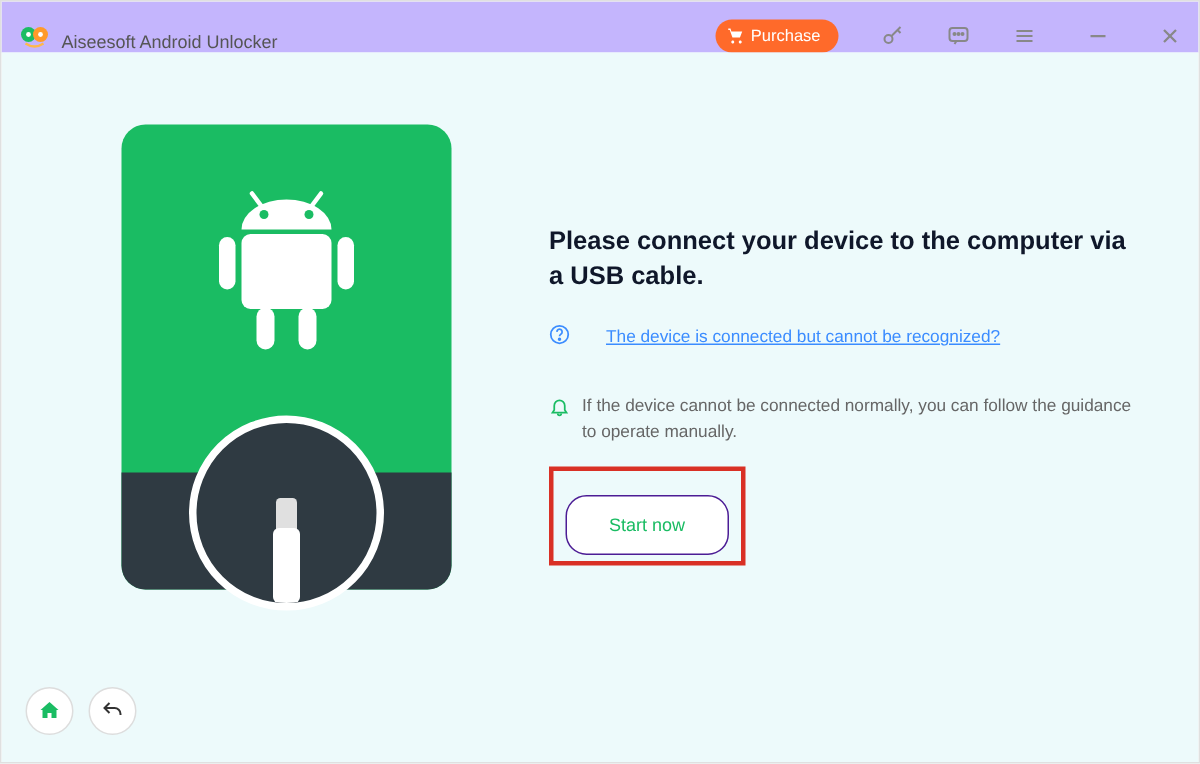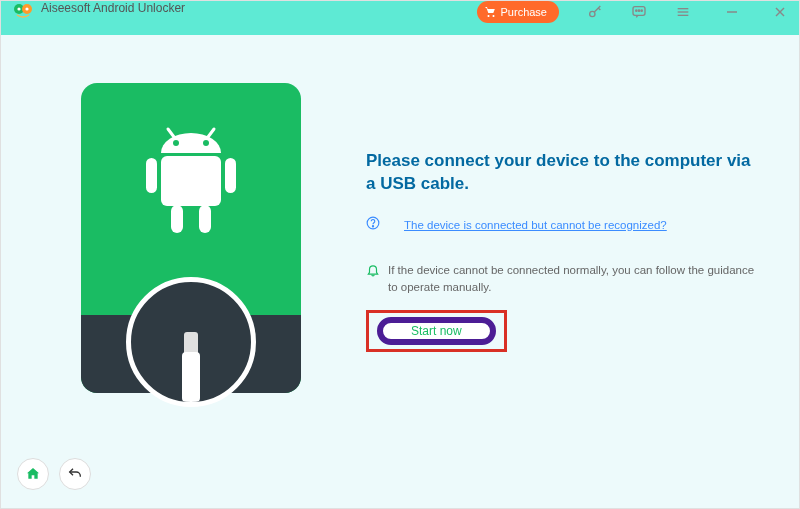--- a/index.html
+++ b/index.html
@@ -7,23 +7,23 @@
   font-family: -apple-system, BlinkMacSystemFont, "Segoe UI", Arial, sans-serif;
   background: #fff;
   width: 800px;
   height: 509px;
   overflow: hidden;
   border: 1px solid #e0e0e0;
 }
 .titlebar {
   height: 34px;
   display: flex;
-  align-items: flex-start;
+  align-items: flex-end;
   padding: 0 12px;
-  background: #5eead4;
+  background: #c4b5fd;
 }
 .logo {
   width: 20px;
   height: 20px;
   margin-right: 8px;
   display: flex;
   align-items: center;
   justify-content: center;
 }
 .app-title {
@@ -136,21 +136,21 @@
 }
 .right-panel {
   position: absolute;
   left: 365px;
   top: 115px;
   width: 395px;
 }
 .main-heading {
   font-size: 17px;
   font-weight: 700;
-  color: #0369a1;
+  color: #0f172a;
   line-height: 1.35;
   margin-bottom: 20px;
 }
 .help-row {
   display: flex;
   align-items: center;
   gap: 24px;
   margin-bottom: 28px;
 }
 .help-icon {
@@ -181,27 +181,28 @@
   line-height: 1.5;
 }
 .start-row {
   position: relative;
   display: inline-block;
   padding: 4px 8px;
   border: 3px solid #d93025;
 }
 .start-btn {
   background: #fff;
-  border: 6px solid #4c1d95;
+  border: 1px solid #4c1d95;
   color: #1abc63;
   border-radius: 14px;
-  height: 28px;
+  height: 40px;
   padding: 0 28px;
   font-size: 12px;
   cursor: pointer;
+  margin-top: 12px;
 }
 .bottom-nav {
   position: absolute;
   left: 16px;
   bottom: 20px;
   display: flex;
   gap: 10px;
 }
 .nav-circle {
   width: 32px;

